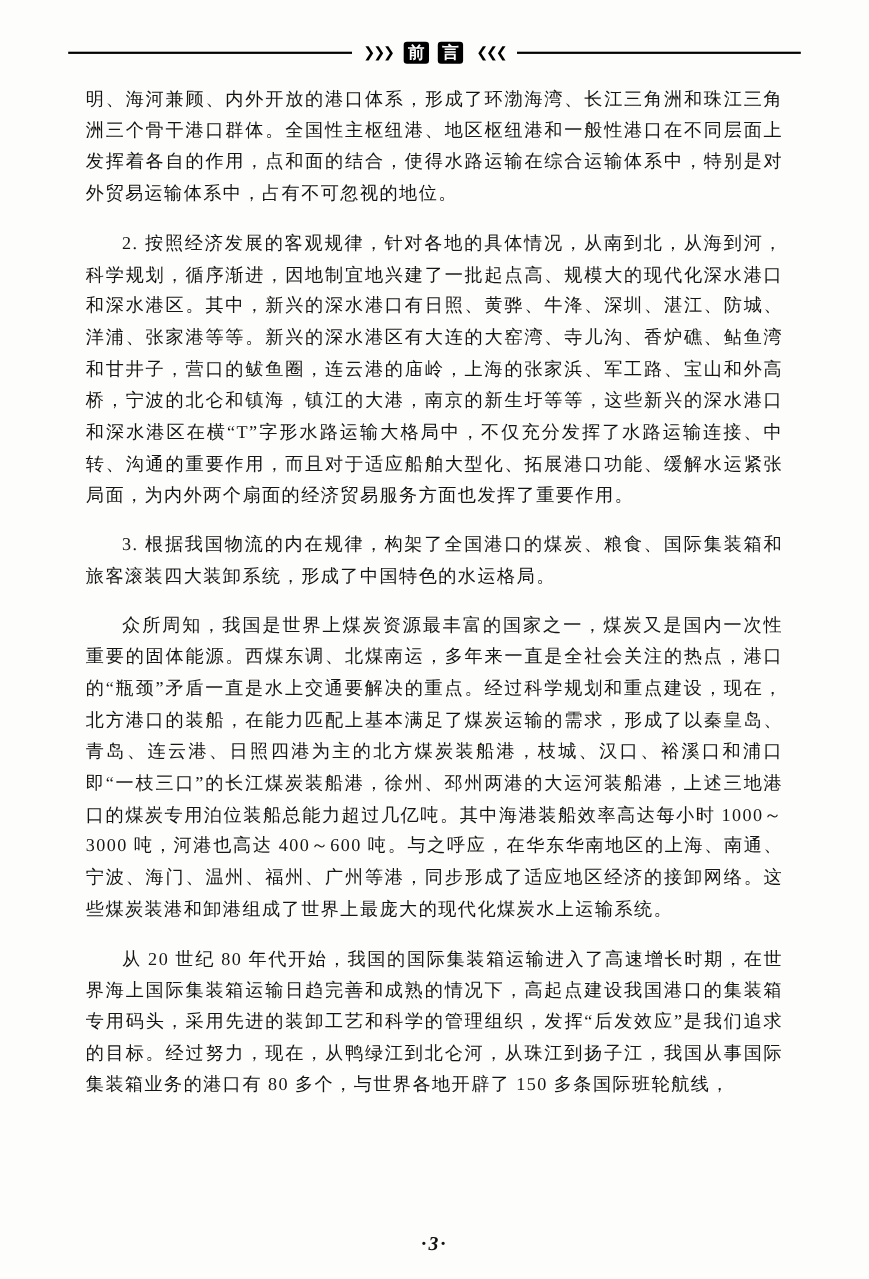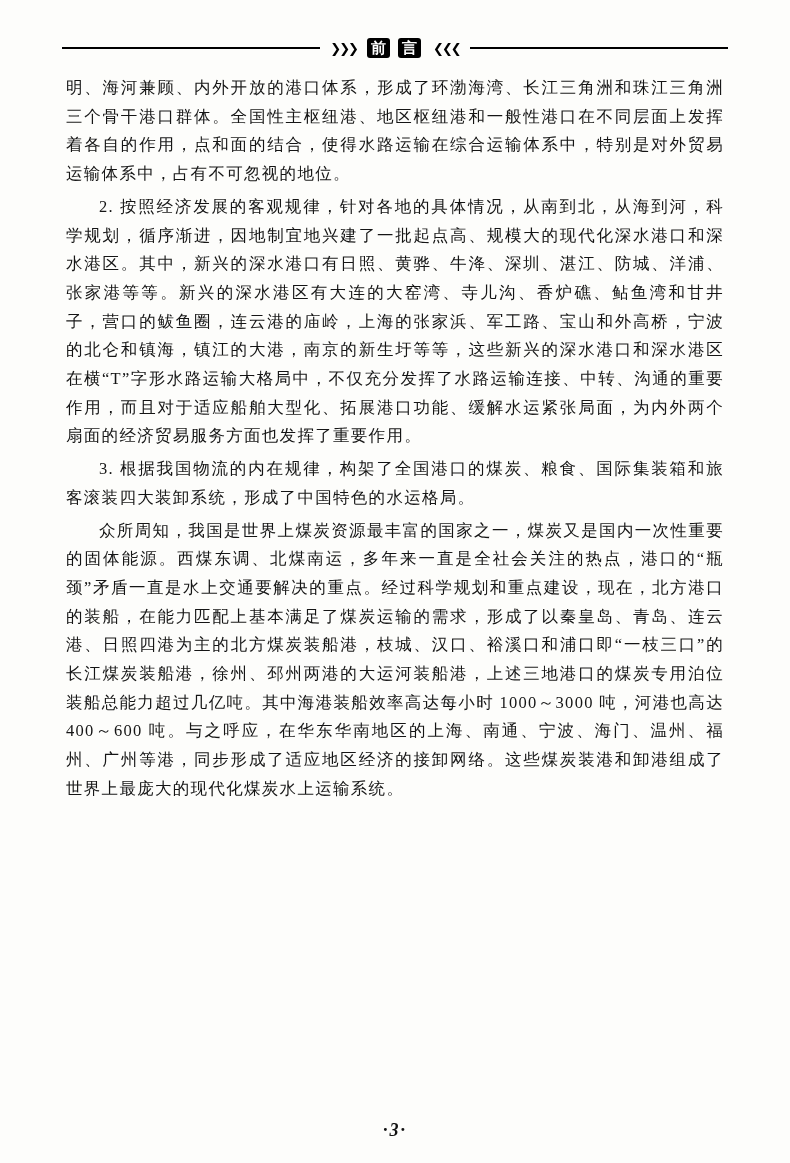--- a/index.html
+++ b/index.html
@@ -54,21 +54,21 @@
     color: #fff;
     border-radius: 3px;
     font-size: 15px;
     font-weight: bold;
     display: flex;
     align-items: center;
     justify-content: center;
     font-family: "Liberation Sans", "DejaVu Sans", sans-serif;
   }
   .body-text p {
-    margin: 4px;
+    margin: 16px;
     font-size: 16.5px;
     line-height: 28.7px;
     letter-spacing: 1.3px;
     text-align: justify;
     text-justify: inter-ideograph;
   }
   .body-text p.indent { text-indent: 2em; }
   .footer {
     position: absolute;
     left: 0;
@@ -96,19 +96,20 @@
     </div>
     <span class="ornament right">❮❮❮</span>
     <div class="rule"></div>
   </div>
 
   <div class="body-text">
     <p>明、海河兼顾、内外开放的港口体系，形成了环渤海湾、长江三角洲和珠江三角洲三个骨干港口群体。全国性主枢纽港、地区枢纽港和一般性港口在不同层面上发挥着各自的作用，点和面的结合，使得水路运输在综合运输体系中，特别是对外贸易运输体系中，占有不可忽视的地位。</p>
     <p class="indent">2. 按照经济发展的客观规律，针对各地的具体情况，从南到北，从海到河，科学规划，循序渐进，因地制宜地兴建了一批起点高、规模大的现代化深水港口和深水港区。其中，新兴的深水港口有日照、黄骅、牛洚、深圳、湛江、防城、洋浦、张家港等等。新兴的深水港区有大连的大窑湾、寺儿沟、香炉礁、鲇鱼湾和甘井子，营口的鲅鱼圈，连云港的庙岭，上海的张家浜、军工路、宝山和外高桥，宁波的北仑和镇海，镇江的大港，南京的新生圩等等，这些新兴的深水港口和深水港区在横“T”字形水路运输大格局中，不仅充分发挥了水路运输连接、中转、沟通的重要作用，而且对于适应船舶大型化、拓展港口功能、缓解水运紧张局面，为内外两个扇面的经济贸易服务方面也发挥了重要作用。</p>
     <p class="indent">3. 根据我国物流的内在规律，构架了全国港口的煤炭、粮食、国际集装箱和旅客滚装四大装卸系统，形成了中国特色的水运格局。</p>
     <p class="indent">众所周知，我国是世界上煤炭资源最丰富的国家之一，煤炭又是国内一次性重要的固体能源。西煤东调、北煤南运，多年来一直是全社会关注的热点，港口的“瓶颈”矛盾一直是水上交通要解决的重点。经过科学规划和重点建设，现在，北方港口的装船，在能力匹配上基本满足了煤炭运输的需求，形成了以秦皇岛、青岛、连云港、日照四港为主的北方煤炭装船港，枝城、汉口、裕溪口和浦口即“一枝三口”的长江煤炭装船港，徐州、邳州两港的大运河装船港，上述三地港口的煤炭专用泊位装船总能力超过几亿吨。其中海港装船效率高达每小时 1000～3000 吨，河港也高达 400～600 吨。与之呼应，在华东华南地区的上海、南通、宁波、海门、温州、福州、广州等港，同步形成了适应地区经济的接卸网络。这些煤炭装港和卸港组成了世界上最庞大的现代化煤炭水上运输系统。</p>
+    <p class="indent">从 20 世纪 80 年代开始，我国的国际集装箱运输进入了高速增长时期，在世界海上国际集装箱运输日趋完善和成熟的情况下，高起点建设我国港口的集装箱专用码头，采用先进的装卸工艺和科学的管理组织，发挥“后发效应”是我们追求的目标。经过努力，现在，从鸭绿江到北仑河，从珠江到扬子江，我国从事国际集装箱业务的港口有 80 多个，与世界各地开辟了 150 多条国际班轮航线，</p>
   </div>
 
   <div class="footer">
     <span>·3·</span>
   </div>
 
 </div>
 
 </body></html>

